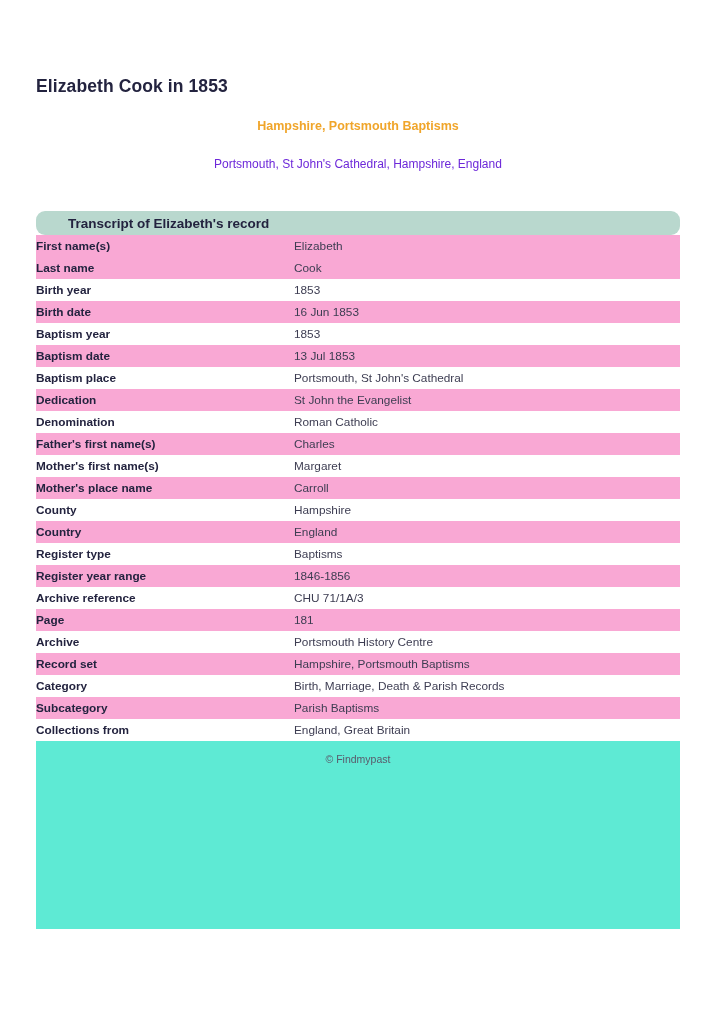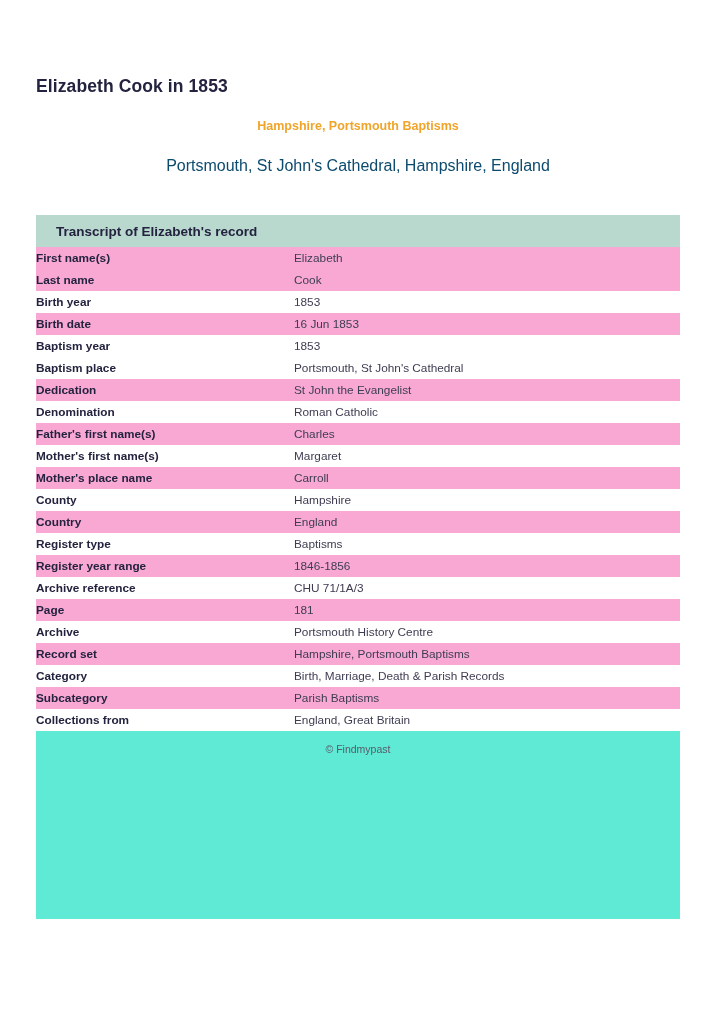--- a/index.html
+++ b/index.html
@@ -31,32 +31,33 @@
   }
   .subtitle {
     text-align: center;
     font-size: 12.5px;
     font-weight: bold;
     color: #f0a52a;
     margin-top: 22px;
   }
   .location {
     text-align: center;
-    font-size: 16px;
-    color: #0c4a6e;
+    font-size: 12px;
+    color: #6d28d9;
     margin-top: 24px;
   }
   .transcript-header {
     margin-top: 40px;
     background: #b9d8ce;
-    height: 32px;
+    height: 24px;
     display: flex;
     align-items: center;
-    padding-left: 20px;
+    padding-left: 32px;
     box-sizing: border-box;
+    border-radius: 9px;
   }
   .transcript-header-text {
     font-size: 13.5px;
     font-weight: bold;
     color: #23233f;
   }
   table.record {
     width: 100%;
     border-collapse: collapse;
     table-layout: fixed;
@@ -135,20 +136,24 @@
         <td class="value">1853</td>
       </tr>
       <tr class="odd">
         <td class="label">Birth date</td>
         <td class="value">16 Jun 1853</td>
       </tr>
       <tr class="even">
         <td class="label">Baptism year</td>
         <td class="value">1853</td>
       </tr>
+      <tr class="odd">
+        <td class="label">Baptism date</td>
+        <td class="value">13 Jul 1853</td>
+      </tr>
       <tr class="even">
         <td class="label">Baptism place</td>
         <td class="value">Portsmouth, St John's Cathedral</td>
       </tr>
       <tr class="odd">
         <td class="label">Dedication</td>
         <td class="value">St John the Evangelist</td>
       </tr>
       <tr class="even">
         <td class="label">Denomination</td>

